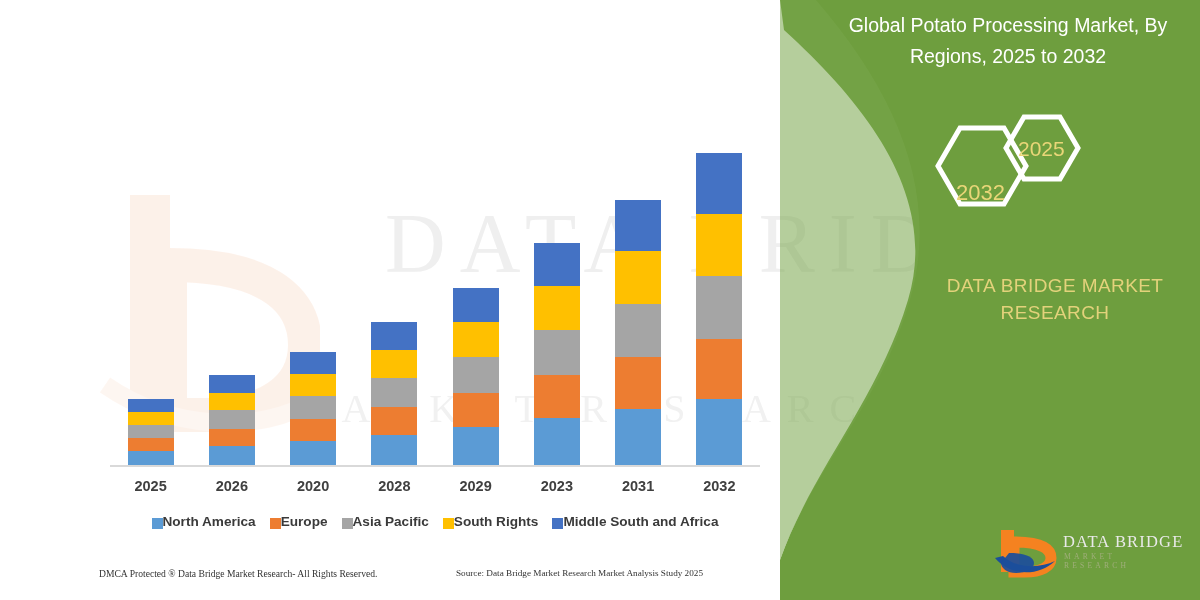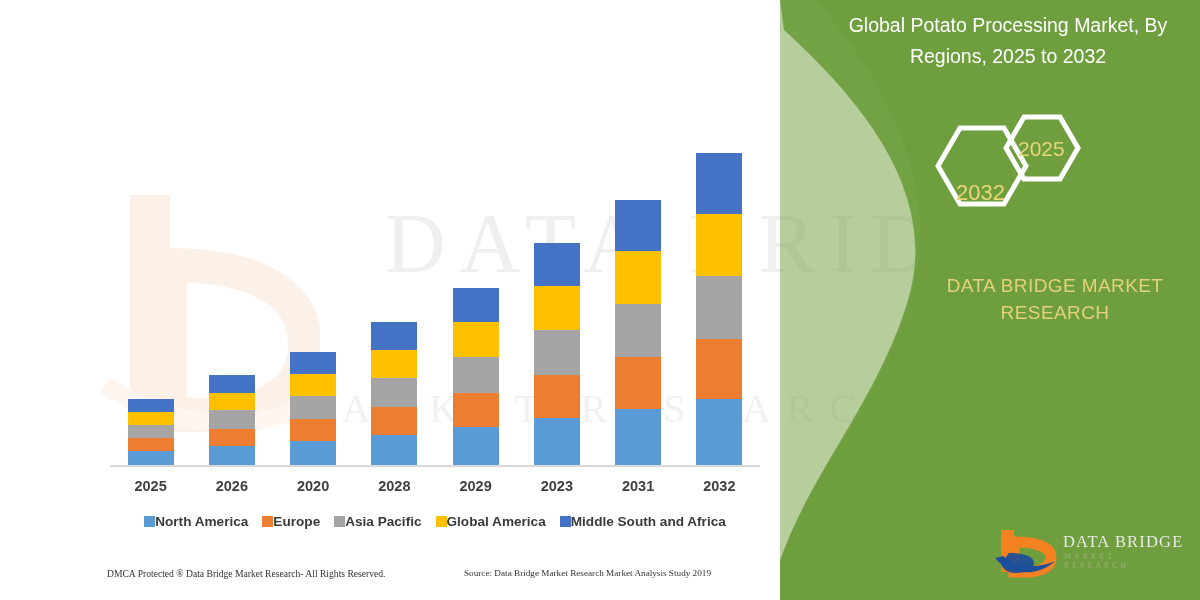--- a/index.html
+++ b/index.html
@@ -95,27 +95,27 @@
   .xlabel{
     flex:1 1 0;text-align:center;color:#404040;
     font-size:14.5px;font-weight:bold;
   }
 
   
   .legend{
     position:absolute;left:100px;top:514px;width:670px;
     display:flex;justify-content:center;align-items:center;gap:14px;
   }
-  .legend-item{display:flex;align-items:center;}
+  .legend-item{display:flex;align-items:flex-end;}
   .legend-swatch{width:11px;height:11px;flex:0 0 auto;}
   .legend-label{font-size:13.6px;font-weight:bold;color:#3a3a3a;white-space:nowrap;}
 
   
   .footer{
-    position:absolute;left:12px;top:568px;width:800px;height:22px;
+    position:absolute;left:4px;top:568px;width:800px;height:22px;
   }
   .footer-left{
     position:absolute;left:95px;top:0;
     font-size:9.6px;color:#333;white-space:nowrap;
     font-family:"Liberation Serif", serif;
   }
   .footer-right{
     position:absolute;left:452px;top:0;
     font-size:9.2px;color:#333;white-space:nowrap;
     font-family:"Liberation Serif", serif;
@@ -257,26 +257,26 @@
       <div class="legend-item">
         <span class="legend-swatch" style="background: rgb(237, 125, 49);"></span>
         <span class="legend-label">Europe</span>
       </div>
       <div class="legend-item">
         <span class="legend-swatch" style="background: rgb(165, 165, 165);"></span>
         <span class="legend-label">Asia Pacific</span>
       </div>
       <div class="legend-item">
         <span class="legend-swatch" style="background: rgb(255, 192, 0);"></span>
-        <span class="legend-label">Global America</span>
+        <span class="legend-label">South Rights</span>
       </div>
       <div class="legend-item">
         <span class="legend-swatch" style="background: rgb(68, 114, 196);"></span>
         <span class="legend-label">Middle South and Africa</span>
       </div>
     </div>
 
   <div class="footer">
     <div class="footer-left">DMCA Protected ® Data Bridge Market Research- All Rights Reserved.</div>
-    <div class="footer-right">Source: Data Bridge Market Research  Market Analysis Study 2019</div>
+    <div class="footer-right">Source: Data Bridge Market Research  Market Analysis Study 2025</div>
   </div>
 
 </div>
 
 </body></html>

